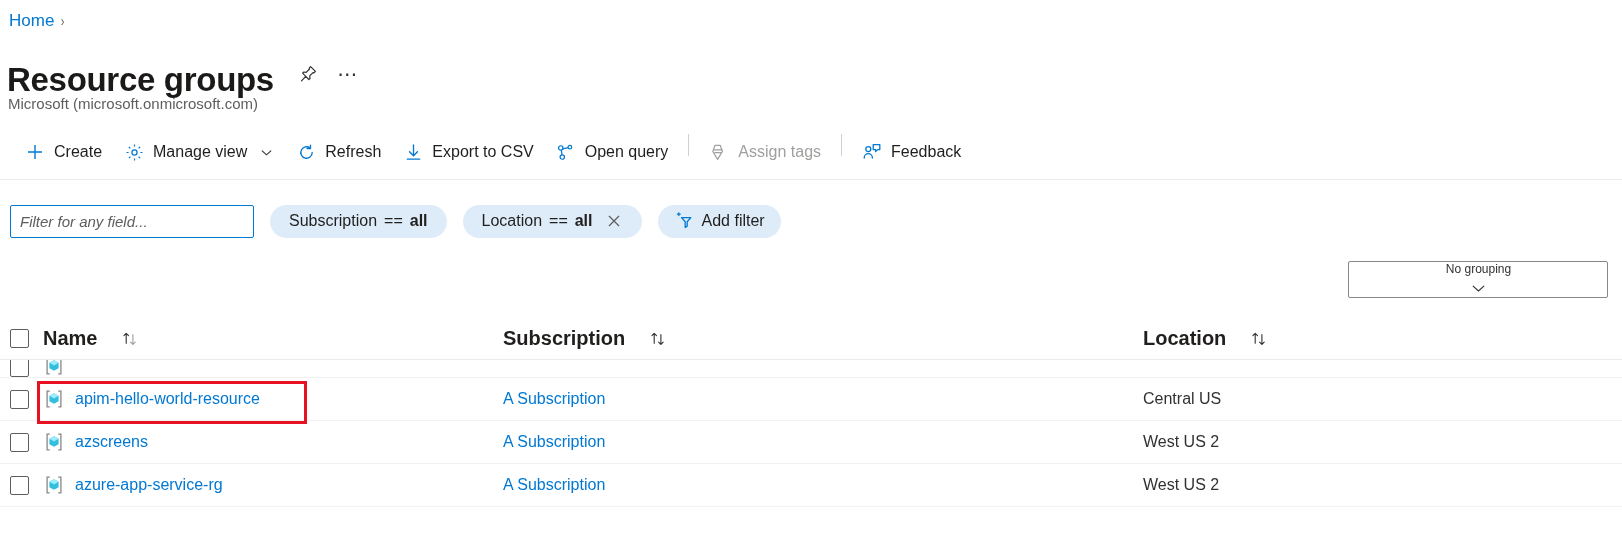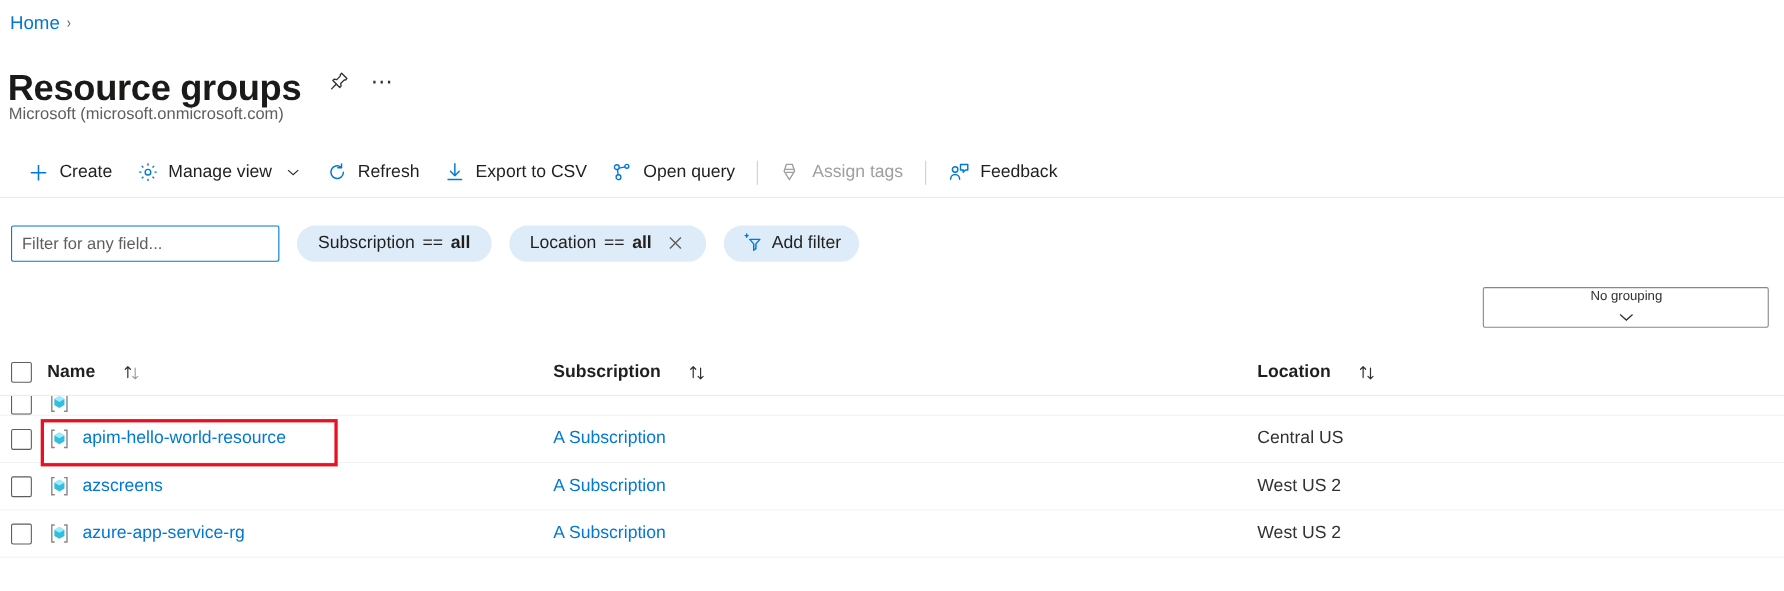--- a/index.html
+++ b/index.html
@@ -45,21 +45,21 @@
   .title-icon.ellipsis { margin-left: 4px; font-size: 20px; letter-spacing: 1.5px; }
   .subtitle {
     position: absolute; left: 8px; top: 94px;
     font-size: 15px; color: #605e5c; line-height: 20px;
   }
 
   
   .cmdbar {
     position: absolute; left: 0; top: 134px;
     width: 1622px; height: 46px;
-    display: flex; align-items: center;
+    display: flex; align-items: flex-start;
     padding-left: 14px;
     border-bottom: 1px solid #edebe9;
   }
   .cmd {
     display: flex; align-items: center; gap: 9px;
     height: 36px; padding: 0 11px;
     font-size: 16px; color: #201f1e;
     cursor: pointer; white-space: nowrap;
     background: transparent; border: none;
     font-family: inherit;
@@ -80,20 +80,21 @@
     display: flex; align-items: center; padding-left: 10px;
   }
   .filter-input {
     width: 244px; height: 33px;
     border: 1px solid #0078d4;
     background: #fff; border-radius: 2px;
     font-size: 15px; color: #323130;
     padding: 0 9px;
     font-family: inherit;
     outline: none;
+    font-style: italic;
   }
   .filter-input::placeholder { color: #605e5c; opacity: 1; }
   .pill {
     height: 33px; margin-left: 16px;
     display: flex; align-items: center; gap: 7px;
     background: #deecf9; border-radius: 18px;
     padding: 0 19px; font-size: 16px; color: #201f1e;
     cursor: pointer; white-space: nowrap;
   }
   .pill .op { color:#201f1e; }
@@ -141,21 +142,21 @@
   .cb {
     width: 19px; height: 19px; flex: 0 0 19px;
     border: 1px solid #605e5c; background: #fff;
     border-radius: 2px; margin-right: 14px;
     cursor: pointer;
   }
   .col-name { width: 460px; display: flex; align-items: center; }
   .col-sub  { width: 640px; display: flex; align-items: center; }
   .col-loc  { width: 400px; display: flex; align-items: center; }
   .th {
-    font-size: 16px; font-weight: 600; color: #201f1e;
+    font-size: 20px; font-weight: 600; color: #201f1e;
     display: flex; align-items: center; gap: 24px; cursor: pointer;
   }
   .sorticon { display:flex; align-items:center; }
   .rg-icon { width: 22px; height: 22px; margin-right: 10px; flex:0 0 22px; display:flex; }
   .cell-link {
     font-size: 16px; color: #0078d4; cursor: pointer;
     white-space: nowrap;
   }
   .cell-text { font-size: 16px; color: #323130; white-space: nowrap; }
   .name-wrap { display:flex; align-items:center; position: relative; }

